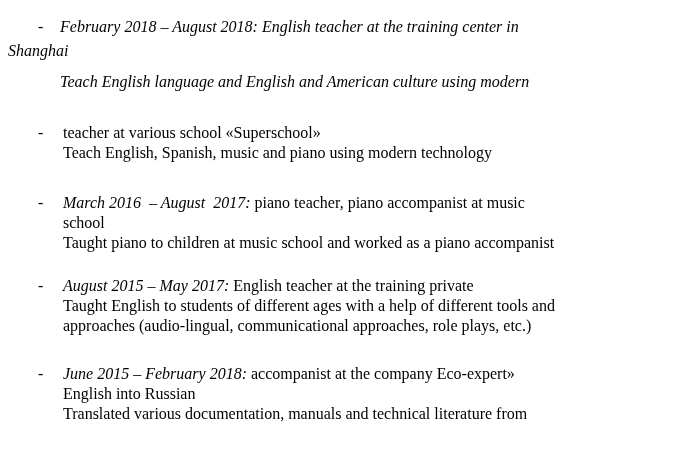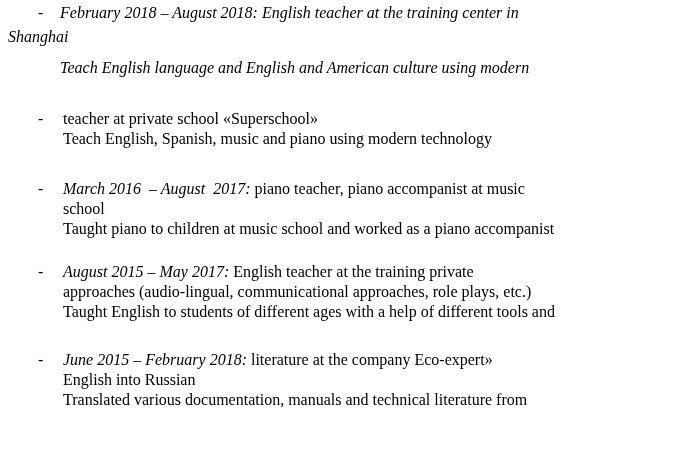--- a/index.html
+++ b/index.html
@@ -21,21 +21,21 @@
   }
   .line {
     white-space: pre-wrap; 
   }
   .italic {
     font-style: italic;
   }
   
   .entry-first {
     line-height: 24px;
-    margin-top: 1px;
+    margin-top: 15px;
   }
   .entry-first .first-line {
     margin-left: 30px;
   }
   .entry-first .bullet-inline {
     display: inline-block;
     width: 22px;
     font-style: normal;
   }
   
@@ -70,38 +70,38 @@
     <div class="line first-line"><span class="bullet-inline">-</span><span class="italic">February 2018 – August 2018:</span><span class="italic"> English teacher at the training center in</span></div>
     <div class="line italic">Shanghai</div>
   </div>
 
   <div class="para">
     <div class="line para-line1">Teach English language and English and American culture using modern</div>
   </div>
 
   <div class="entry mt-e2">
     <span class="bullet">-</span>
-    <div class="line">teacher at private school «Superschool»</div>
+    <div class="line">teacher at various school «Superschool»</div>
     <div class="line">Teach English, Spanish, music and piano using modern technology</div>
   </div>
 
   <div class="entry mt-e3">
     <span class="bullet">-</span>
     <div class="line"><span class="italic">March 2016  – August  2017:</span><span> piano teacher, piano accompanist at music</span></div>
     <div class="line">school</div>
     <div class="line">Taught piano to children at music school and worked as a piano accompanist</div>
   </div>
 
   <div class="entry mt-e4">
     <span class="bullet">-</span>
     <div class="line"><span class="italic">August 2015 – May 2017:</span><span> English teacher at the training private</span></div>
+    <div class="line">Taught English to students of different ages with a help of different tools and</div>
     <div class="line">approaches (audio-lingual, communicational approaches, role plays, etc.)</div>
-    <div class="line">Taught English to students of different ages with a help of different tools and</div>
   </div>
 
   <div class="entry mt-e5">
     <span class="bullet">-</span>
-    <div class="line"><span class="italic">June 2015 – February 2018:</span><span> literature at the company Eco-expert»</span></div>
+    <div class="line"><span class="italic">June 2015 – February 2018:</span><span> accompanist at the company Eco-expert»</span></div>
     <div class="line">English into Russian</div>
     <div class="line">Translated various documentation, manuals and technical literature from</div>
   </div>
 
 </div>
 
 </body></html>

